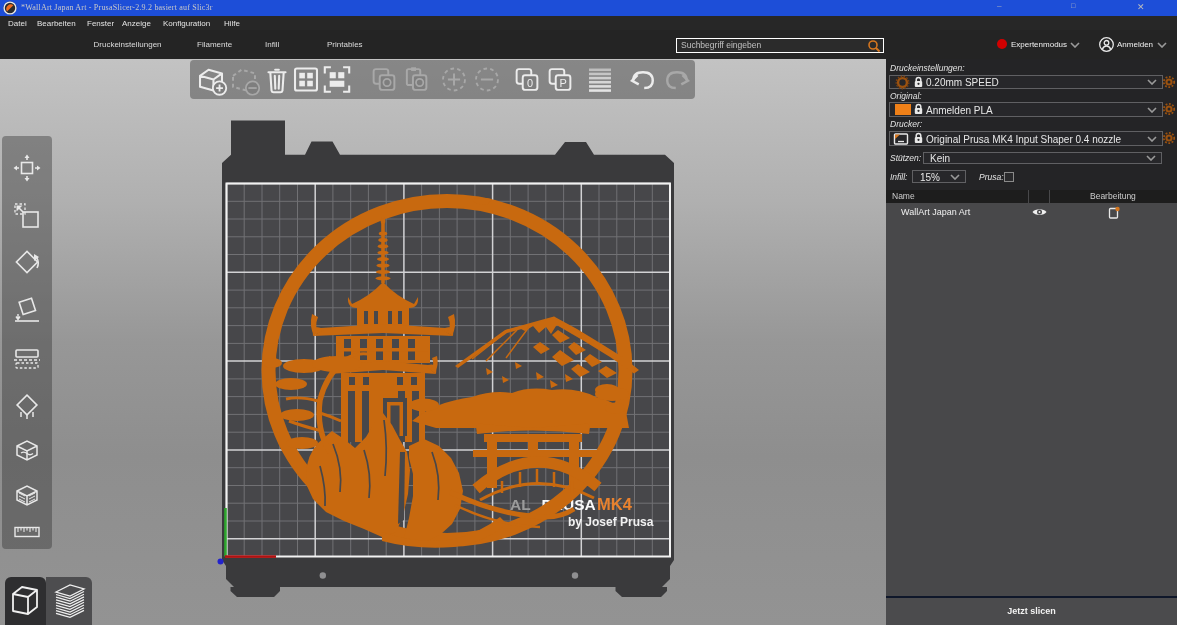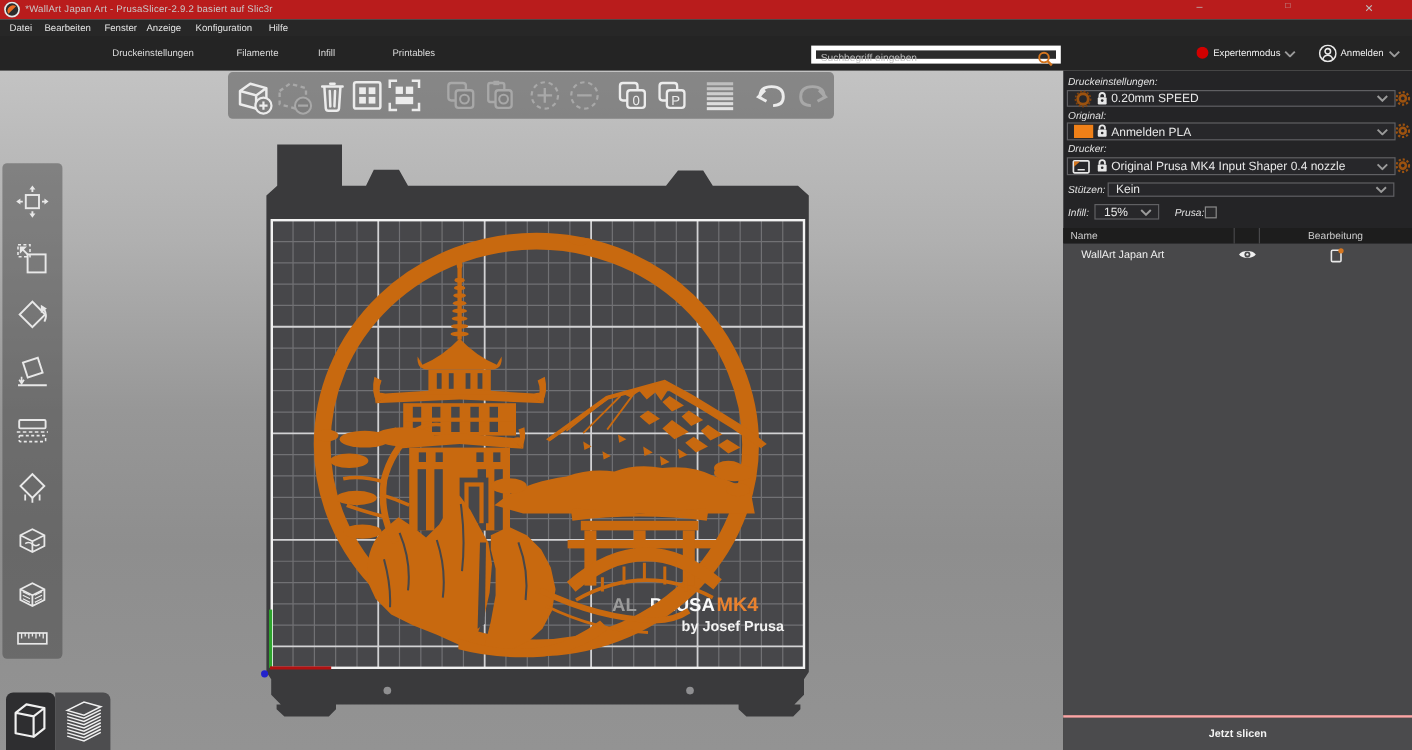--- a/index.html
+++ b/index.html
@@ -1,37 +1,37 @@
 <!DOCTYPE html>
 <html><head><meta charset="utf-8">
 <style>
 * { margin:0; padding:0; box-sizing:border-box; }
 html,body { width:1177px; height:625px; overflow:hidden; font-family:"Liberation Sans",sans-serif; }
-.titlebar { position:absolute; left:0; top:0; width:1177px; height:16px; background:#b91c1c; }
+.titlebar { position:absolute; left:0; top:0; width:1177px; height:16px; background:#1d4ed8;font-family:Liberation Serif, serif; }
 .title-text { position:absolute; left:21px; top:3px; font-size:8px; color:#c9c9c9; letter-spacing:0.2px; }
 .winbtn { position:absolute; top:0; color:#bdbdbd; font-size:9px; }
 .menubar { position:absolute; left:0; top:16px; width:1177px; height:14px; background:#272727; color:#e3e3e3; font-size:8px; }
 .menubar span { position:absolute; top:3px; }
 .tabbar { position:absolute; left:0; top:30px; width:1177px; height:29px; background:#242424; }
 .tab-active { position:absolute; left:4.5px; top:4px; width:70.5px; height:21px; background:#fdfdfd; border-radius:4px; color:#3f3f3f; font-size:8px; text-align:center; line-height:21px;margin-top:44px; }
 .tab { position:absolute; top:0; height:29px; line-height:29px; color:#dcdcdc; font-size:8px; }
 .viewport { position:absolute; left:0; top:59px; width:886px; height:566px; background:linear-gradient(180deg,#c3c3c3 0%,#b0b0b0 25%,#979797 50%,#8e8e8e 70%,#939393 100%); }
 .toolbar { position:absolute; left:190px; top:1px; width:505px; height:39px; background:rgba(52,52,52,0.42); border-radius:4px; }
 .sidebar { position:absolute; left:2px; top:77px; width:50px; height:413px; background:rgba(52,52,52,0.42); border-radius:4px; }
 .thumb1 { position:absolute; left:5px; top:518px; width:41px; height:48px; background:#2e2e30; border-radius:6px 6px 0 0; }
 .thumb2 { position:absolute; left:46px; top:518px; width:46px; height:48px; background:#4d4d4f; border-radius:0 6px 0 0; }
 .rpanel { position:absolute; left:886px; top:59px; width:291px; height:566px; background:#242426; }
 .rp-label { position:absolute; color:#e2e2e2; font-size:8.5px;font-style:italic; }
 .dd { position:absolute; background:#27272a; border:1px solid #606063; }
 .dd-text { position:absolute; color:#e8e8e8; font-size:10px; }
 .chev { position:absolute; width:10px; height:6px; }
-.search { position:absolute; left:676px; top:8px; width:208px; height:15px; background:#2b2b2b; border:4px solid #ffffff; color:#c0c0c0; font-size:8.5px; line-height:13px; padding-left:4px; }
+.search { position:absolute; left:676px; top:8px; width:208px; height:15px; background:#2b2b2b; border:1px solid #ffffff; color:#c0c0c0; font-size:8.5px; line-height:13px; padding-left:4px; }
 .tbl-hdr { position:absolute; left:886px; top:189.5px; width:291px; height:13px; background:#1d1d1d; color:#cdcdcd; font-size:8.5px; }
 .tbl-row { position:absolute; left:886px; top:202.5px; width:291px; height:423px; background:#48484a; }
-.slice-area { position:absolute; left:886px; top:596px; width:291px; height:29px; background:#4b4b4d; border-top:2px solid #fca5a5; }
+.slice-area { position:absolute; left:886px; top:596px; width:291px; height:29px; background:#4b4b4d; border-top:2px solid #0f172a; }
 .slice-btn { width:100%; height:27px; text-align:center; line-height:27px; color:#f2f2f2; font-size:9px; font-weight:bold; }
 </style></head>
 <body>
 <div class="titlebar">
   <svg width="16" height="16" style="position:absolute;left:3px;top:1px">
       <circle cx="7" cy="7" r="6.5" fill="#2b2b2b"></circle>
       <circle cx="7" cy="7" r="5.9" fill="none" stroke="#e8e8e8" stroke-width="1.4"></circle>
       <path d="M4,10.5 A4.6,4.6 0 0 1 10.4,4.2 Z" fill="#ed6b21"></path>
     </svg>
   <span class="title-text">*WallArt Japan Art - PrusaSlicer-2.9.2 basiert auf Slic3r</span>

